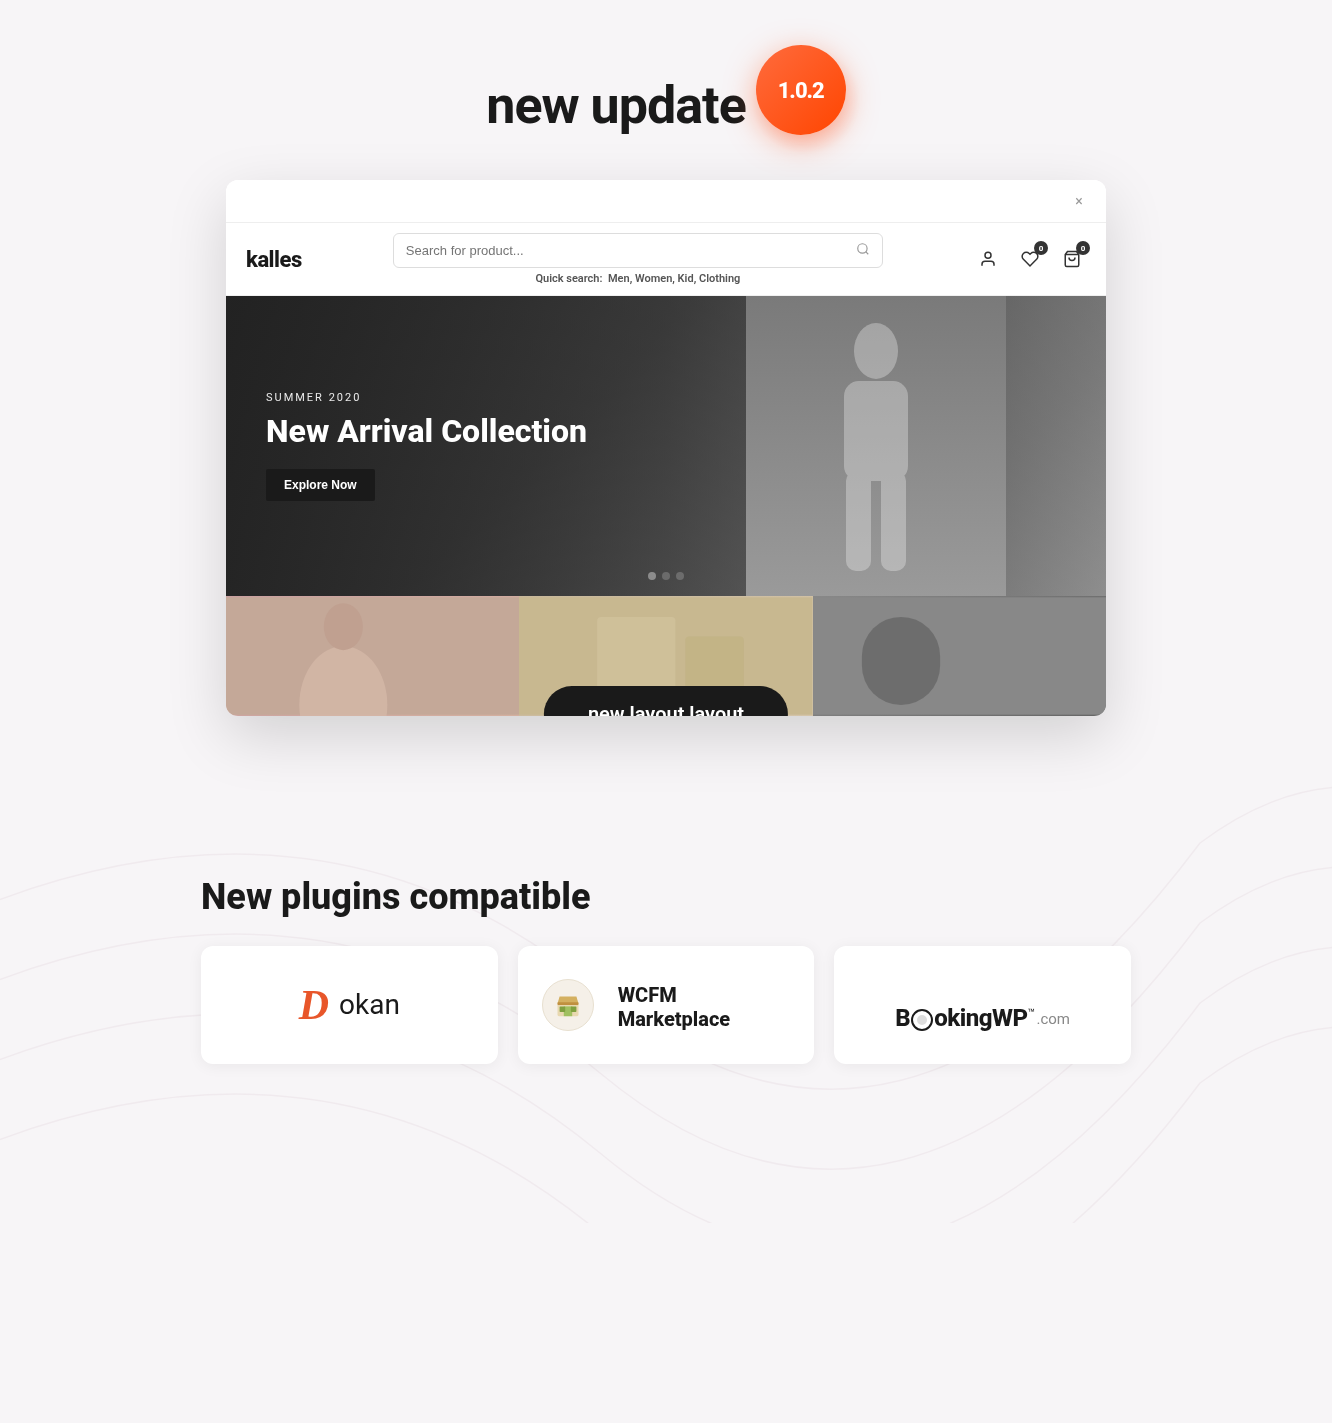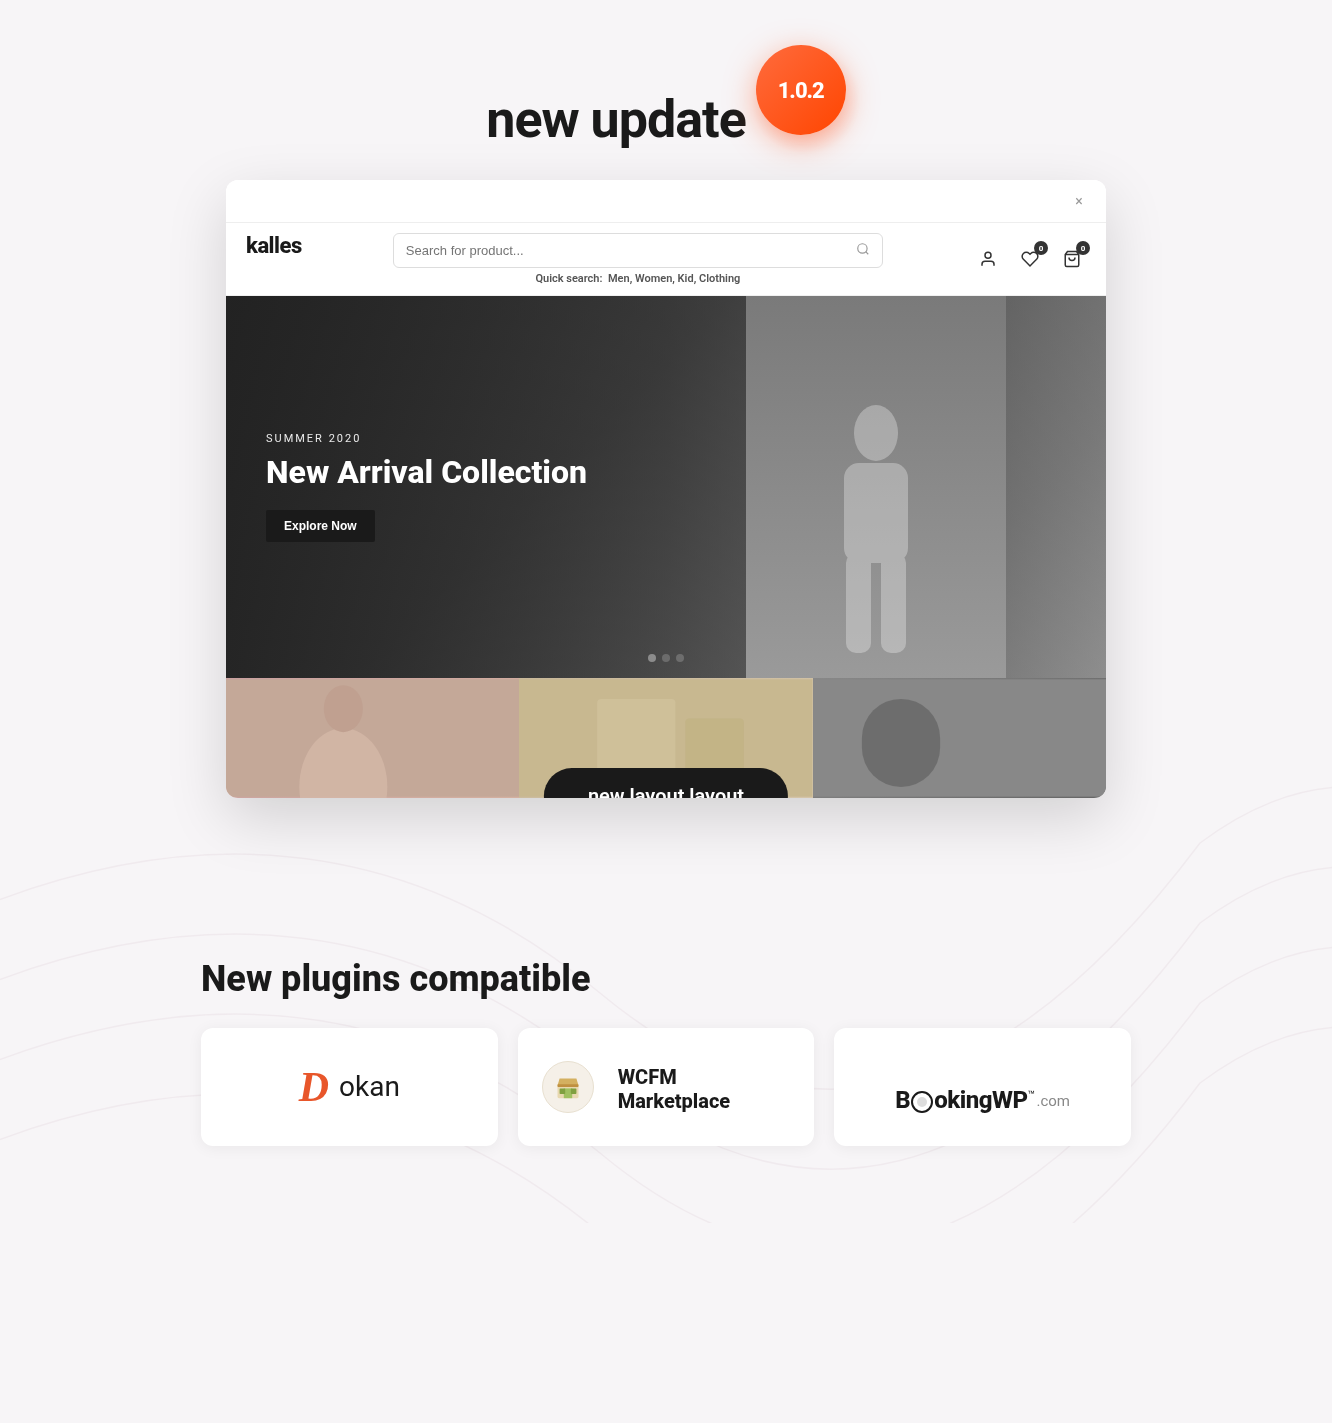--- a/index.html
+++ b/index.html
@@ -54,21 +54,21 @@
       top: -15px;
       right: -15px;
     }
 
     .new-update-title {
       font-size: 52px;
       font-weight: 700;
       color: #1a1a1a;
       letter-spacing: -1px;
       display: flex;
-      align-items: flex-end;
+      align-items: center;
       gap: 10px;
       position: relative;
     }
 
     .version-badge {
       display: inline-flex;
       align-items: center;
       justify-content: center;
       width: 90px;
       height: 90px;
@@ -110,20 +110,21 @@
       justify-content: center;
       border-radius: 50%;
       cursor: pointer;
       color: #999;
       font-size: 14px;
     }
 
     
     .store-header {
       display: flex;
+      align-items: center;
       padding: 10px 20px;
       background: white;
       border-bottom: 1px solid #f0f0f0;
       gap: 8px;
     }
 
     .store-logo {
       font-size: 22px;
       font-weight: 800;
       color: #1a1a1a;
@@ -204,21 +205,21 @@
       font-size: 8px;
       display: flex;
       align-items: center;
       justify-content: center;
       font-weight: 700;
     }
 
     
     .hero-banner {
       width: 100%;
-      height: 382px;
+      height: 300px;
       background: linear-gradient(135deg, #3a3a3a 0%, #555 40%, #888 80%, #aaa 100%);
       position: relative;
       overflow: hidden;
       display: flex;
       align-items: center;
     }
 
     .hero-content {
       padding: 30px 40px;
       color: white;

